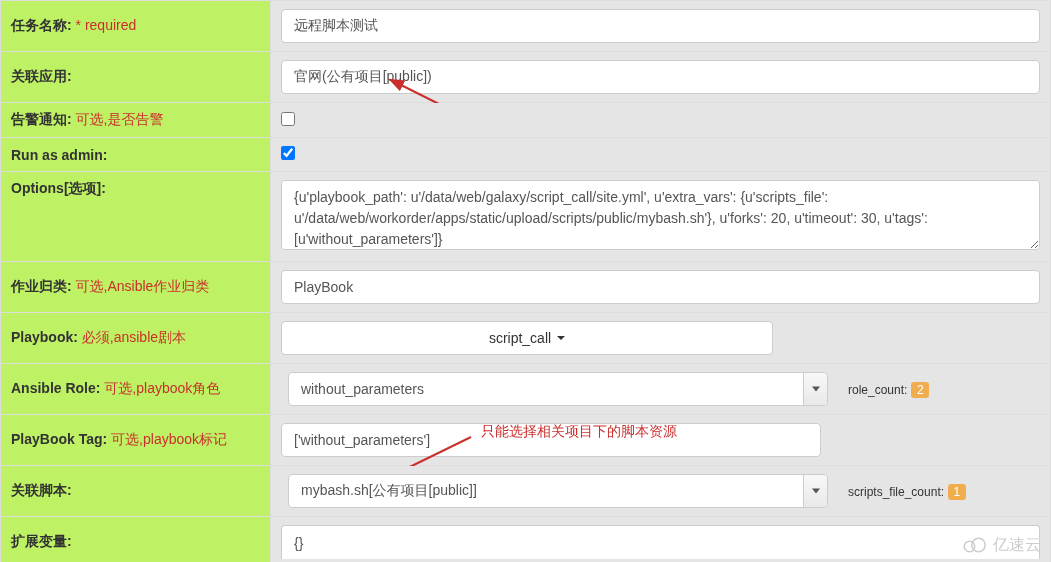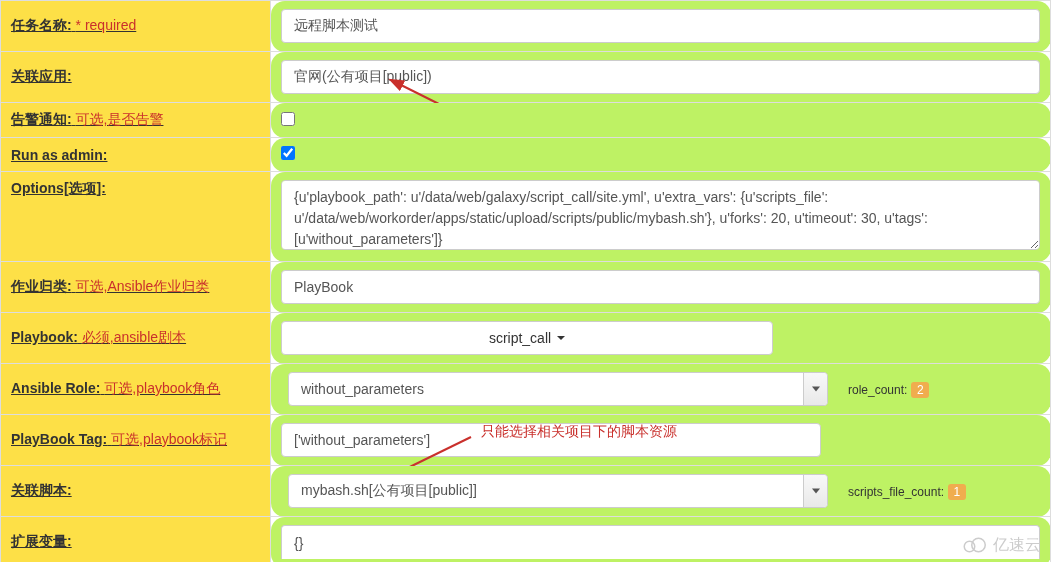--- a/index.html
+++ b/index.html
@@ -14,37 +14,35 @@
       width: 100%;
       border-collapse: collapse;
     }
     .form-table td {
       border: 1px solid #ddd;
       padding: 8px 10px;
       vertical-align: middle;
     }
     .label-cell {
       width: 270px;
-      background: #fde047;
+      background: #bef264;
       font-weight: bold;
       color: #333;
-      text-decoration: underline;
     }
     .label-cell .hint {
       font-weight: normal;
       color: #c9302c;
     }
     .label-cell .req {
       font-weight: normal;
       color: #c9302c;
     }
     .value-cell {
-      background: #bef264;
+      background: #e5e5e5;
       position: relative;
-      border-radius: 14px;
     }
     .form-control {
       width: 100%;
       height: 34px;
       padding: 6px 12px;
       border: 1px solid #ccc;
       border-radius: 4px;
       font-size: 14px;
       color: #555;
       background: #fff;

